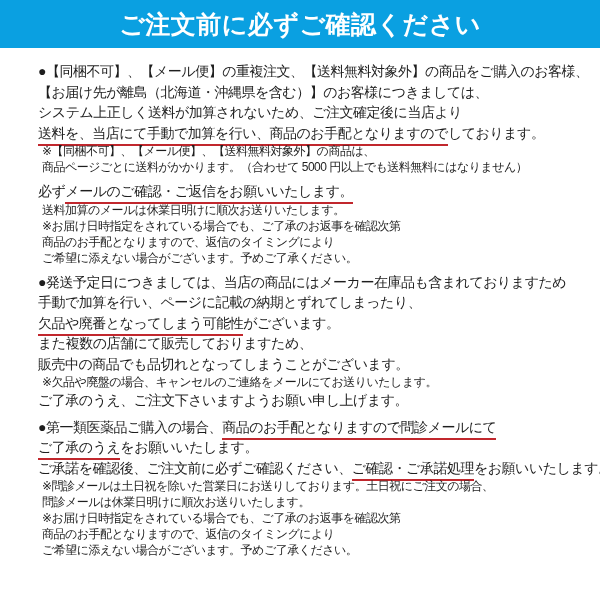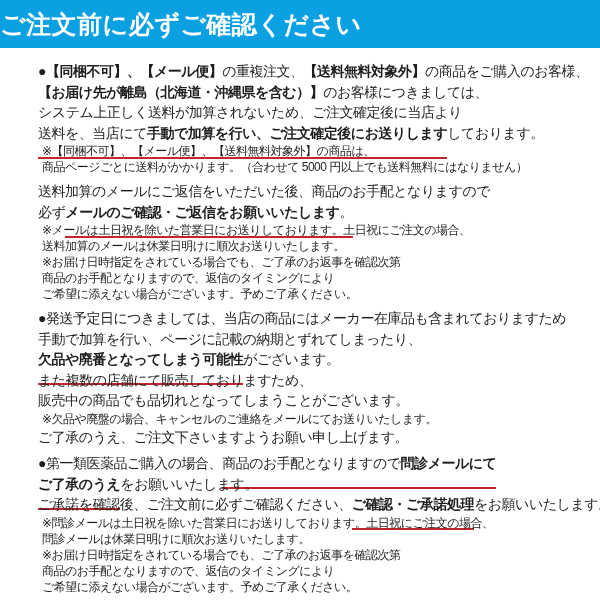--- a/index.html
+++ b/index.html
@@ -13,21 +13,21 @@
     width: 600px;
     height: 600px;
     background: var(--bg, #ffffff);
     overflow: hidden;
   }
   .banner {
     height: 48px;
     background: var(--accent, #0aa0e1);
     display: flex;
     align-items: center;
-    justify-content: flex-start;
+    justify-content: center;
   }
   .banner-title {
     color: #ffffff;
     font-size: 25px;
     font-weight: bold;
     letter-spacing: 0.5px;
     white-space: nowrap;
   }
   .content {
     padding-top: 13px;
@@ -51,48 +51,46 @@
     letter-spacing: -0.5px;
     padding-left: 42px;
   }
   .line.note2 {
     font-size: 12px;
     line-height: 16px;
     letter-spacing: -0.5px;
     padding-left: 42px;
   }
   .seg.b {
-    font-weight: bold;
+    font-weight: normal;
     margin-top: 48px;
   }
   .seg.u {
     border-bottom: 2px solid var(--red, #c1272d);
-    padding-bottom: 16px;
+    padding-bottom: 3px;
   }
 </style>
 </head>
 <body>
 
 <div id="page">
   <div class="banner">
     <div class="banner-title">ご注文前に必ずご確認ください</div>
   </div>
   <div class="content">
       <div class="section">
         <div class="line main"><span class="seg">●</span><span class="seg b">【同梱不可】、【メール便】</span><span class="seg">の重複注文、</span><span class="seg b">【送料無料対象外】</span><span class="seg">の商品をご購入のお客様、</span></div>
         <div class="line main"><span class="seg b">【お届け先が離島（北海道・沖縄県を含む）】</span><span class="seg">のお客様につきましては、</span></div>
         <div class="line main"><span class="seg">システム上正しく送料が加算されないため、ご注文確定後に当店より</span></div>
-        <div class="line main"><span class="seg u">送料を、当店にて</span><span class="seg b u">手動で加算を行い、ご注文確定後にお送りします</span><span class="seg">しております。</span></div>
+        <div class="line main"><span class="seg u">送料を、当店にて</span><span class="seg b u">手動で加算を行い、商品のお手配となりますので</span><span class="seg">しております。</span></div>
         <div class="line note"><span class="seg">※【同梱不可】、【メール便】、【送料無料対象外】の商品は、</span></div>
         <div class="line note2"><span class="seg">商品ページごとに送料がかかります。（合わせて 5000 円以上でも送料無料にはなりません）</span></div>
       </div>
       <div class="section">
-        <div class="line main"><span class="seg">送料加算のメールにご返信をいただいた後、商品のお手配となりますので</span></div>
         <div class="line main"><span class="seg">必ず</span><span class="seg b u">メールのご確認・ご返信をお願いいたします</span><span class="seg u">。</span></div>
-        <div class="line note"><span class="seg">※メールは土日祝を除いた営業日にお送りしております。土日祝にご注文の場合、</span></div>
         <div class="line note2"><span class="seg">送料加算のメールは休業日明けに順次お送りいたします。</span></div>
         <div class="line note"><span class="seg">※お届け日時指定をされている場合でも、ご了承のお返事を確認次第</span></div>
         <div class="line note2"><span class="seg">商品のお手配となりますので、返信のタイミングにより</span></div>
         <div class="line note2"><span class="seg">ご希望に添えない場合がございます。予めご了承ください。</span></div>
       </div>
       <div class="section">
         <div class="line main"><span class="seg">●発送予定日につきましては、当店の商品にはメーカー在庫品も含まれておりますため</span></div>
         <div class="line main"><span class="seg">手動で加算を行い、ページに記載の納期とずれてしまったり、</span></div>
         <div class="line main"><span class="seg b u">欠品や廃番となってしまう可能性</span><span class="seg">がございます。</span></div>
         <div class="line main"><span class="seg">また複数の店舗にて販売しておりますため、</span></div>

